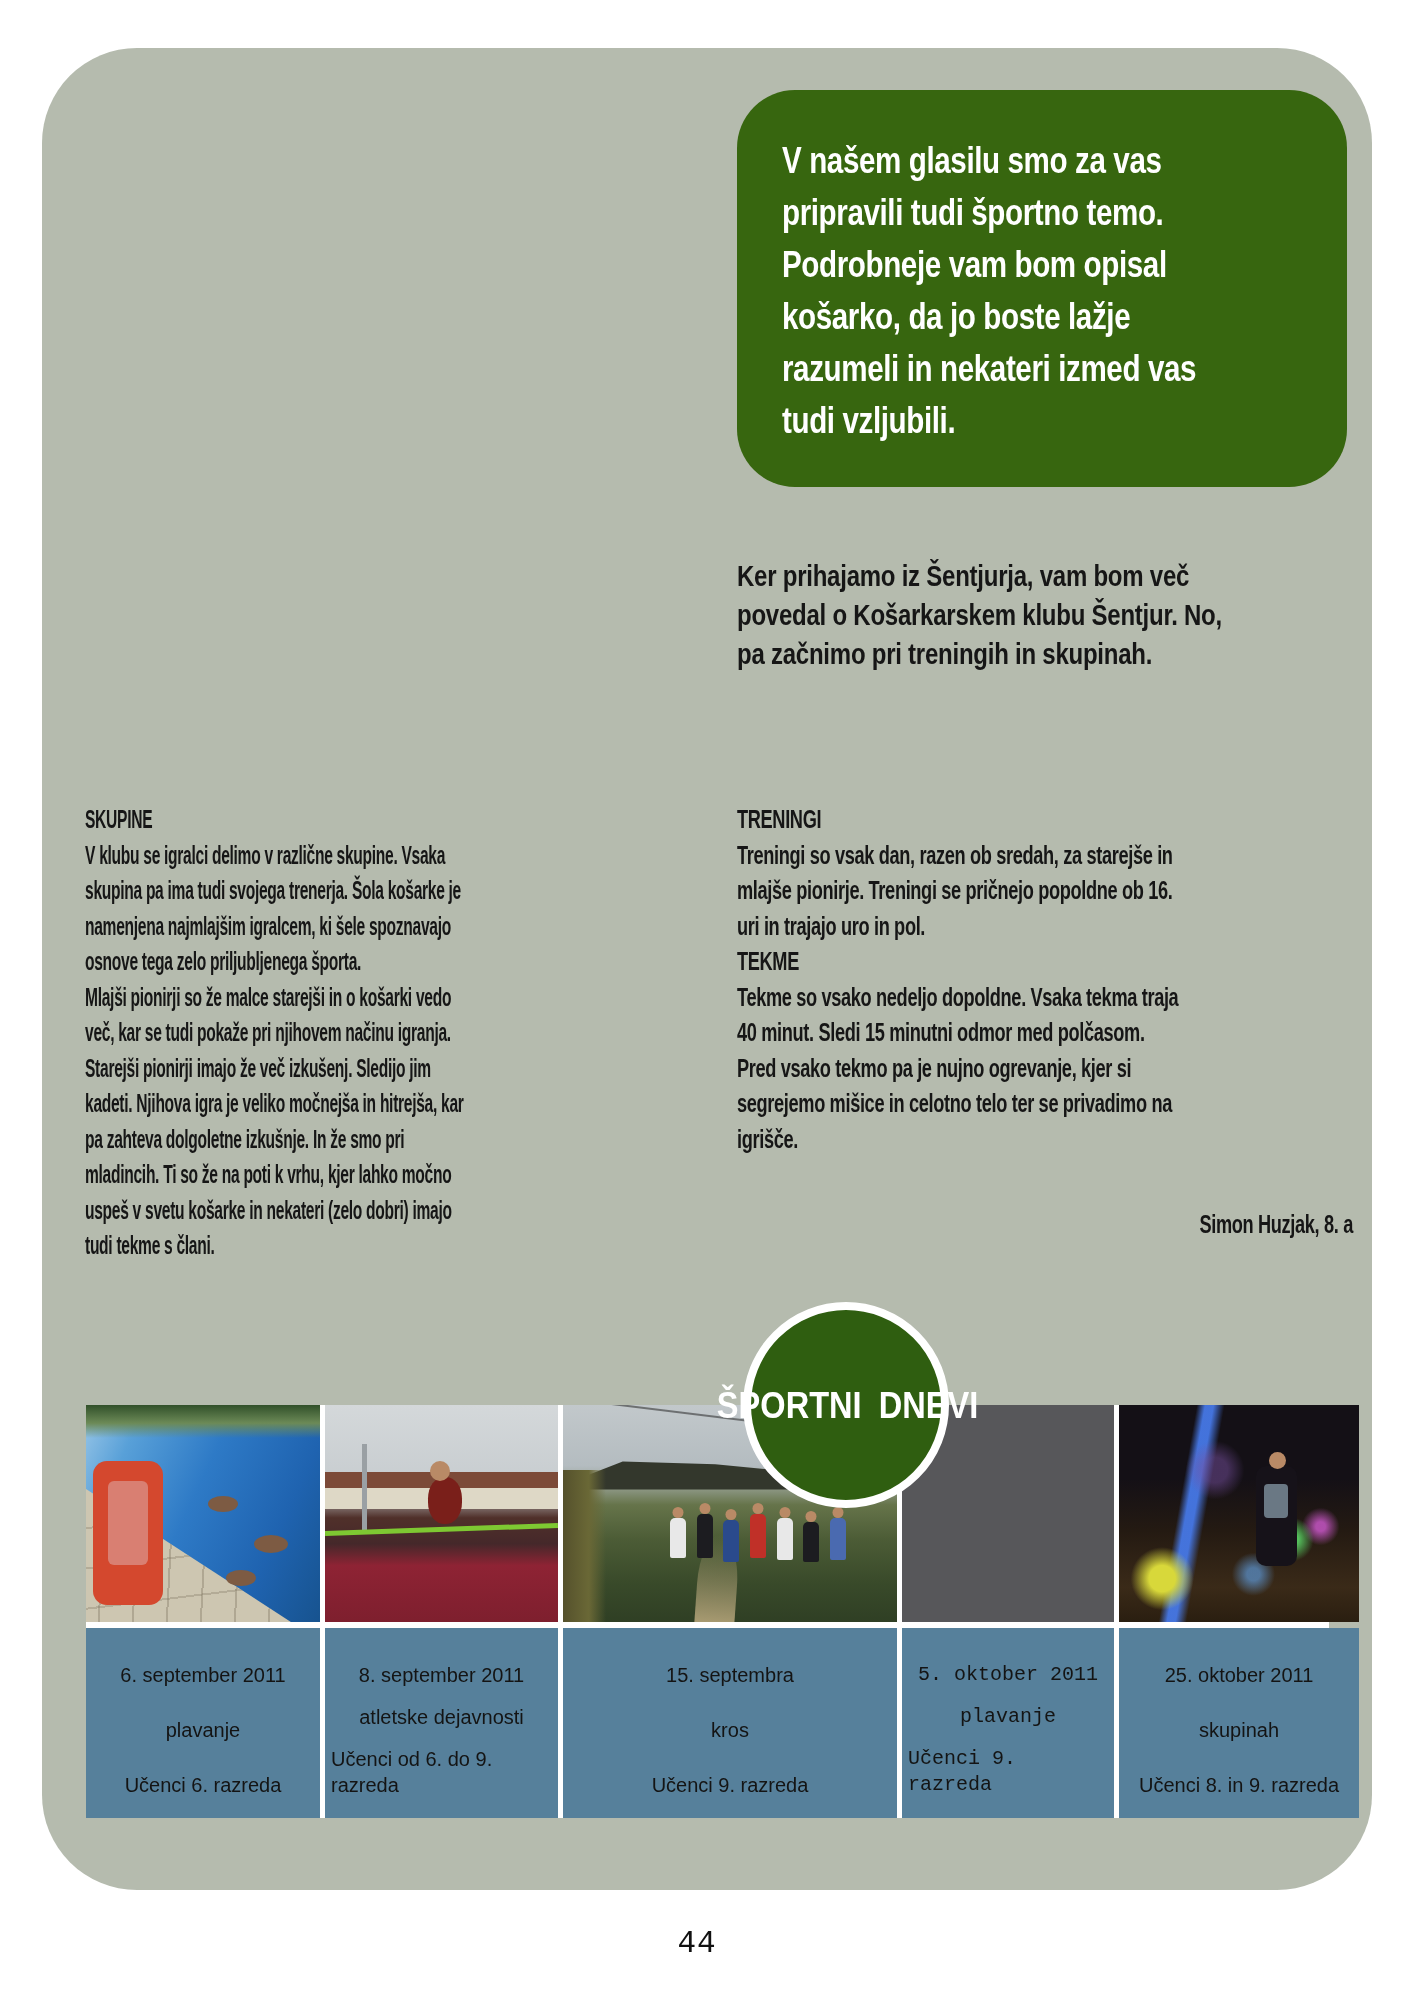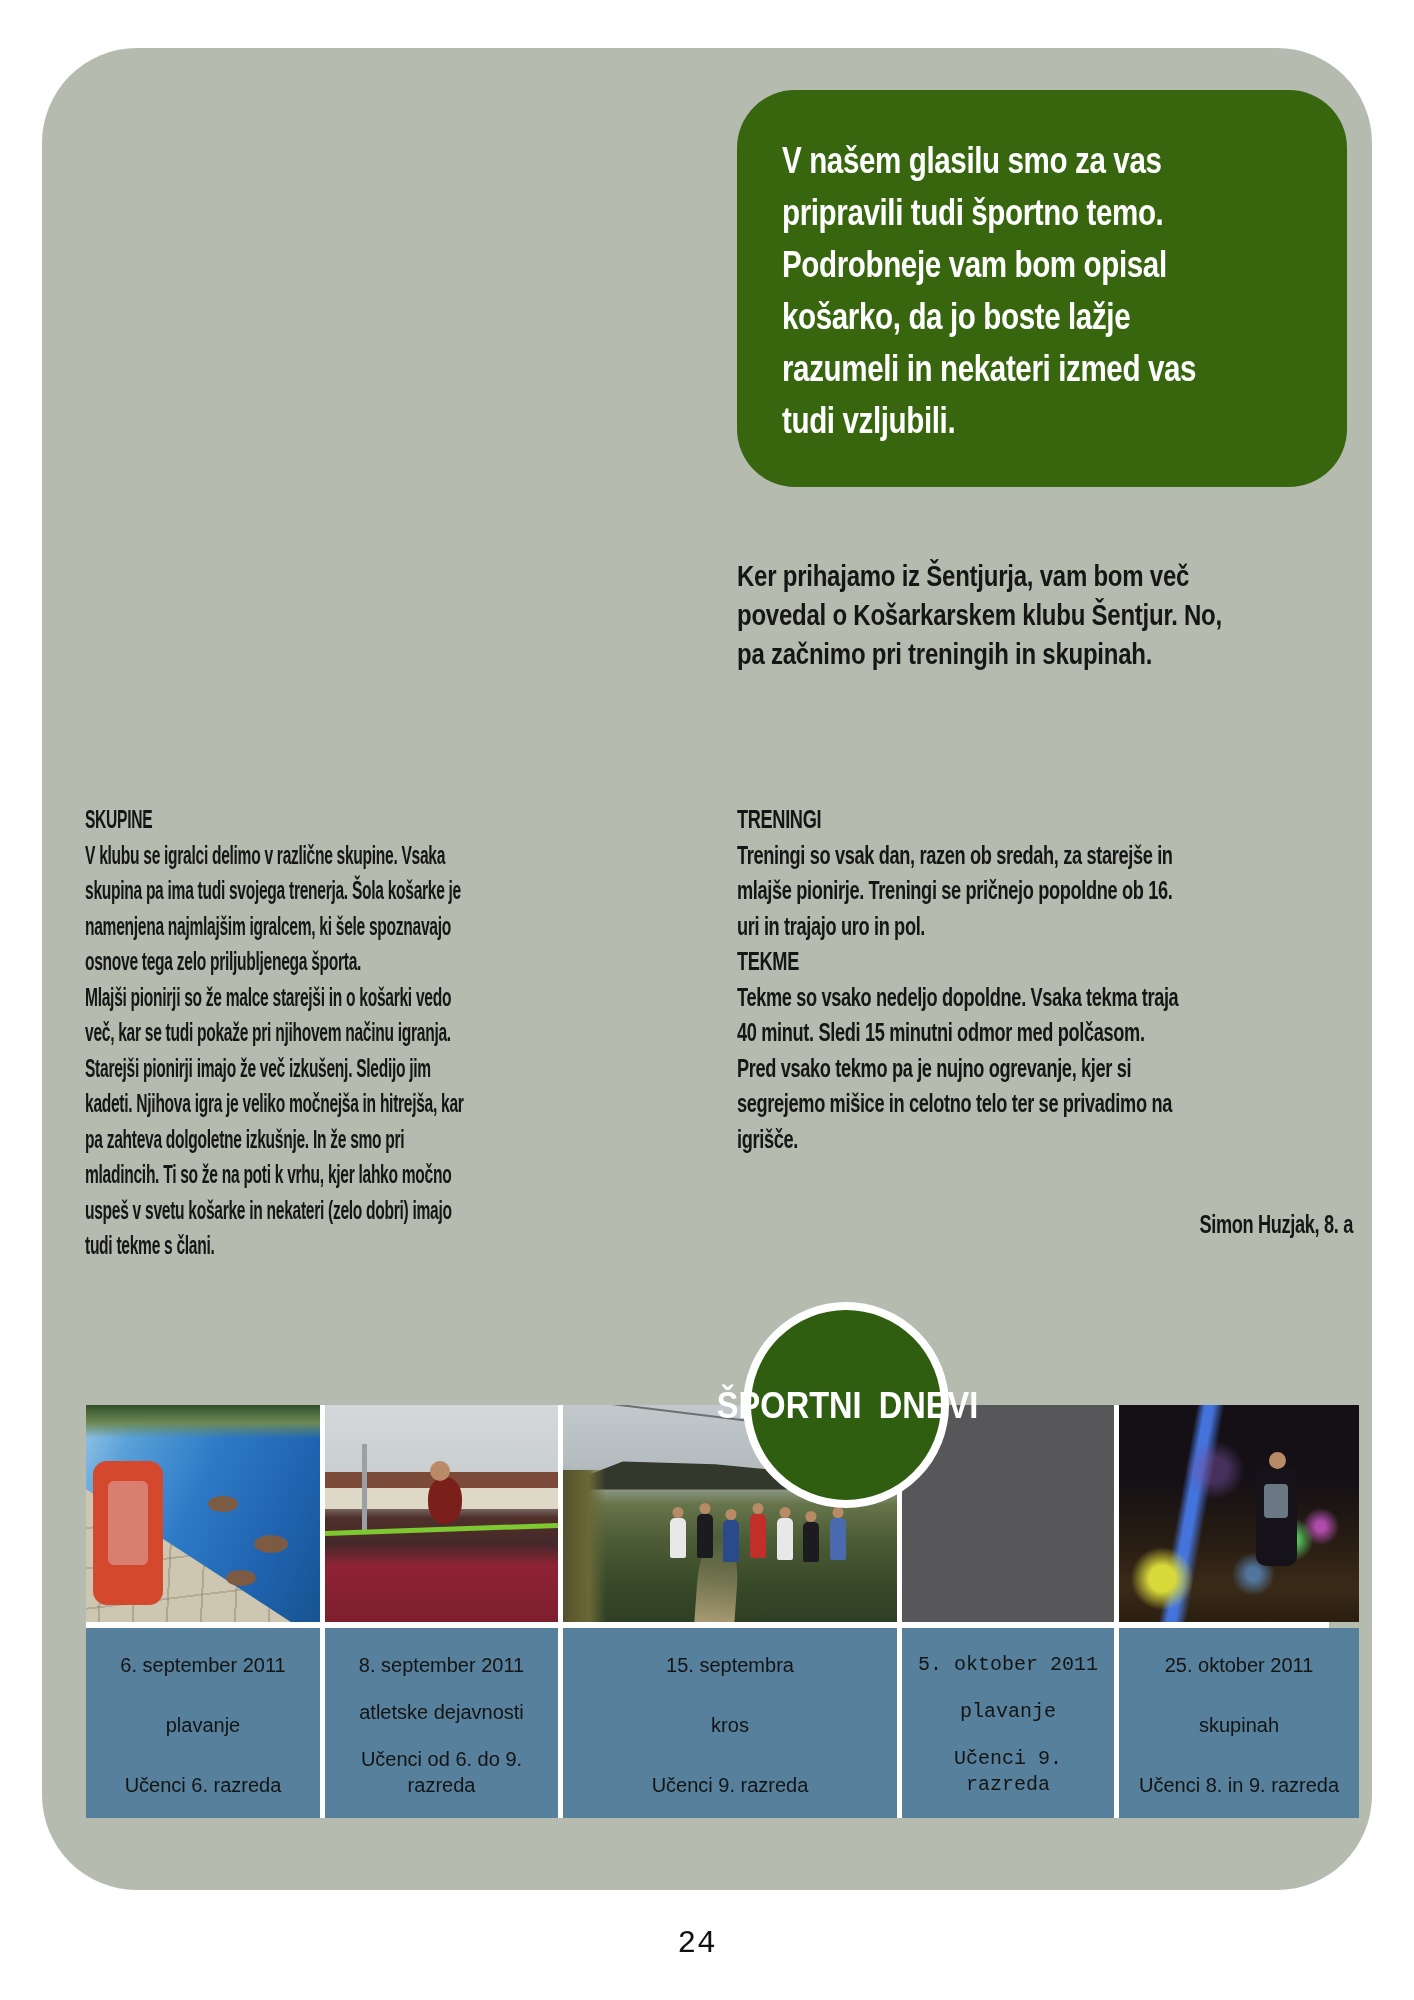--- a/index.html
+++ b/index.html
@@ -60,21 +60,21 @@
   .badge div{color:#ffffff;font-weight:bold;font-size:37px;line-height:47px;transform:scaleX(.88);}
 
   
   .strip{position:absolute;left:86px;top:1405px;width:1243px;background:#ffffff;}
   .row{display:flex;gap:5px;}
   .row + .row{margin-top:6px;}
   .c1{width:234px;} .c2{width:233px;} .c3{width:334px;} .c4{width:212px;font-family:Liberation Mono, monospace;} .c5{width:240px;}
   .shot{height:217px;position:relative;overflow:hidden;flex:none;}
   .cell{height:190px;flex:none;background:var(--table-cell,#56809b);box-sizing:border-box;
         display:flex;flex-direction:column;justify-content:space-between;align-items:center;
-        text-align:center;padding:24px 6px 20px;font-size:20px;line-height:1.3;color:#141414;}
+        padding:34px 6px 20px;font-size:20px;line-height:1.3;color:#141414;}
 
   .photo-pool{background:linear-gradient(115deg,#9cc8e8 0%,#58a0d8 18%,#2e7ac6 45%,#1f63b0 75%,#17538f 100%);}
   .pool-green{position:absolute;top:0;left:0;width:100%;height:15%;
               background:linear-gradient(180deg,#31502a,#6c8a57 55%,rgba(108,138,87,0));}
   .pool-deck{position:absolute;left:-55%;bottom:-62%;width:150%;height:100%;background:#cdc6b1;
              transform:rotate(33deg);
              background-image:repeating-linear-gradient(60deg,rgba(120,110,90,.35) 0 2px,transparent 2px 34px),
                               repeating-linear-gradient(-40deg,rgba(120,110,90,.3) 0 2px,transparent 2px 40px);}
   .pool-goal{position:absolute;left:3%;top:26%;width:30%;height:66%;background:#d4482e;border-radius:14px;}
   .pool-goal::after{content:"";position:absolute;left:22%;top:14%;width:56%;height:58%;
@@ -231,14 +231,14 @@
         <div>Učenci  9. razreda</div>
       </div>
       <div class="cell c5">
         <div>25. oktober 2011</div>
         <div>skupinah</div>
         <div>Učenci 8. in 9. razreda</div>
       </div>
     </div>
   </div>
 
-  <div class="footer-num">24</div>
+  <div class="footer-num">44</div>
 </div>
 
 </body></html>

